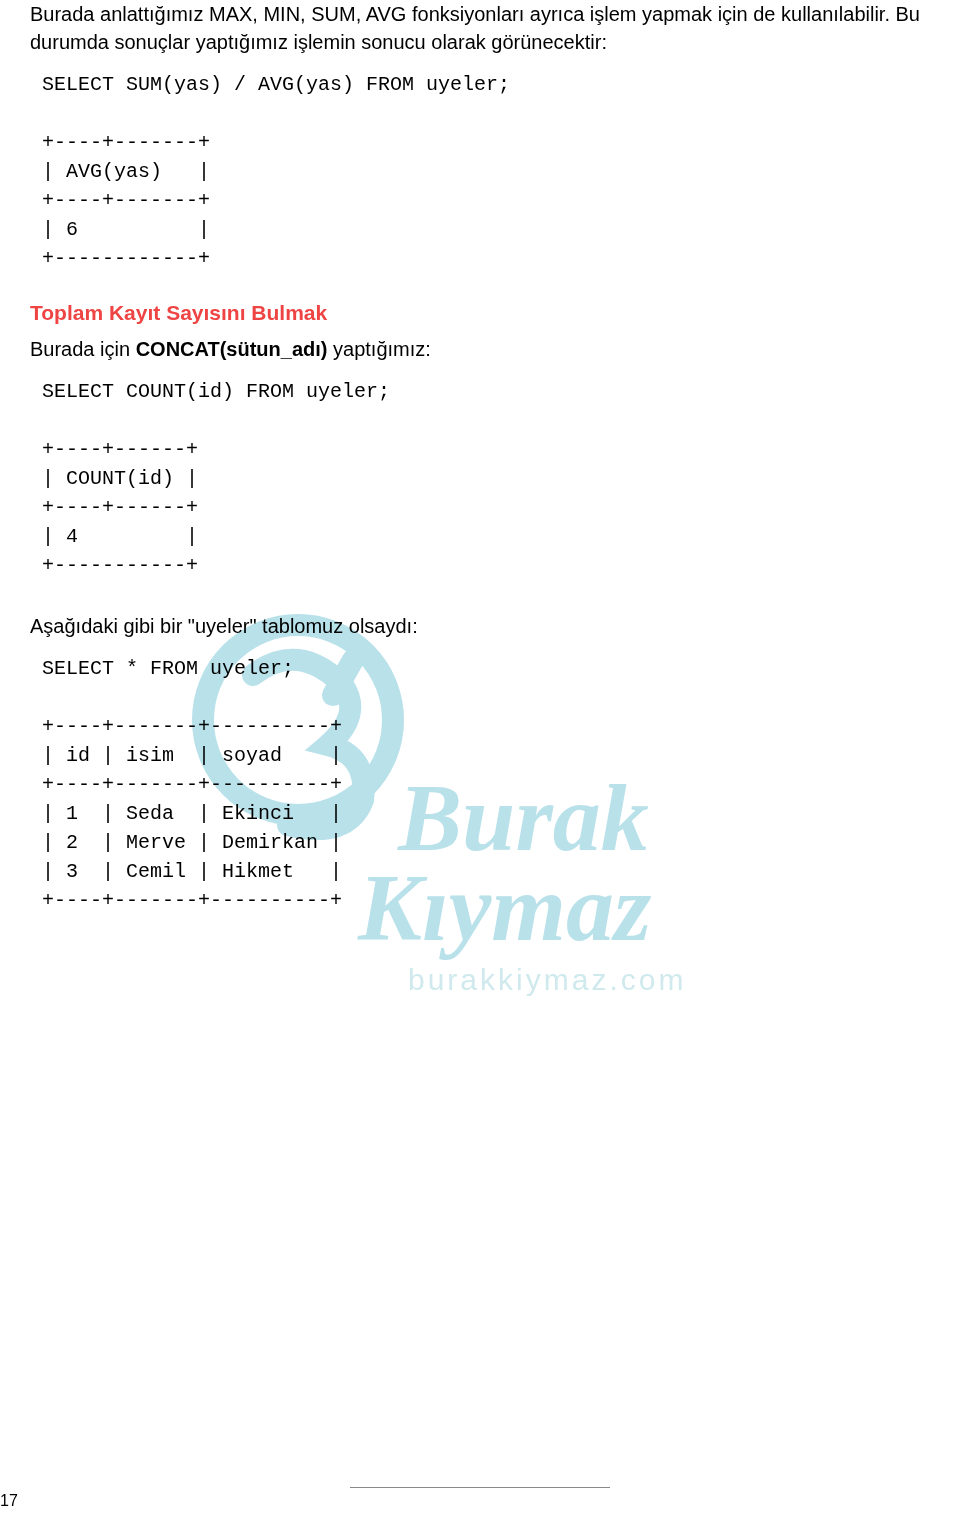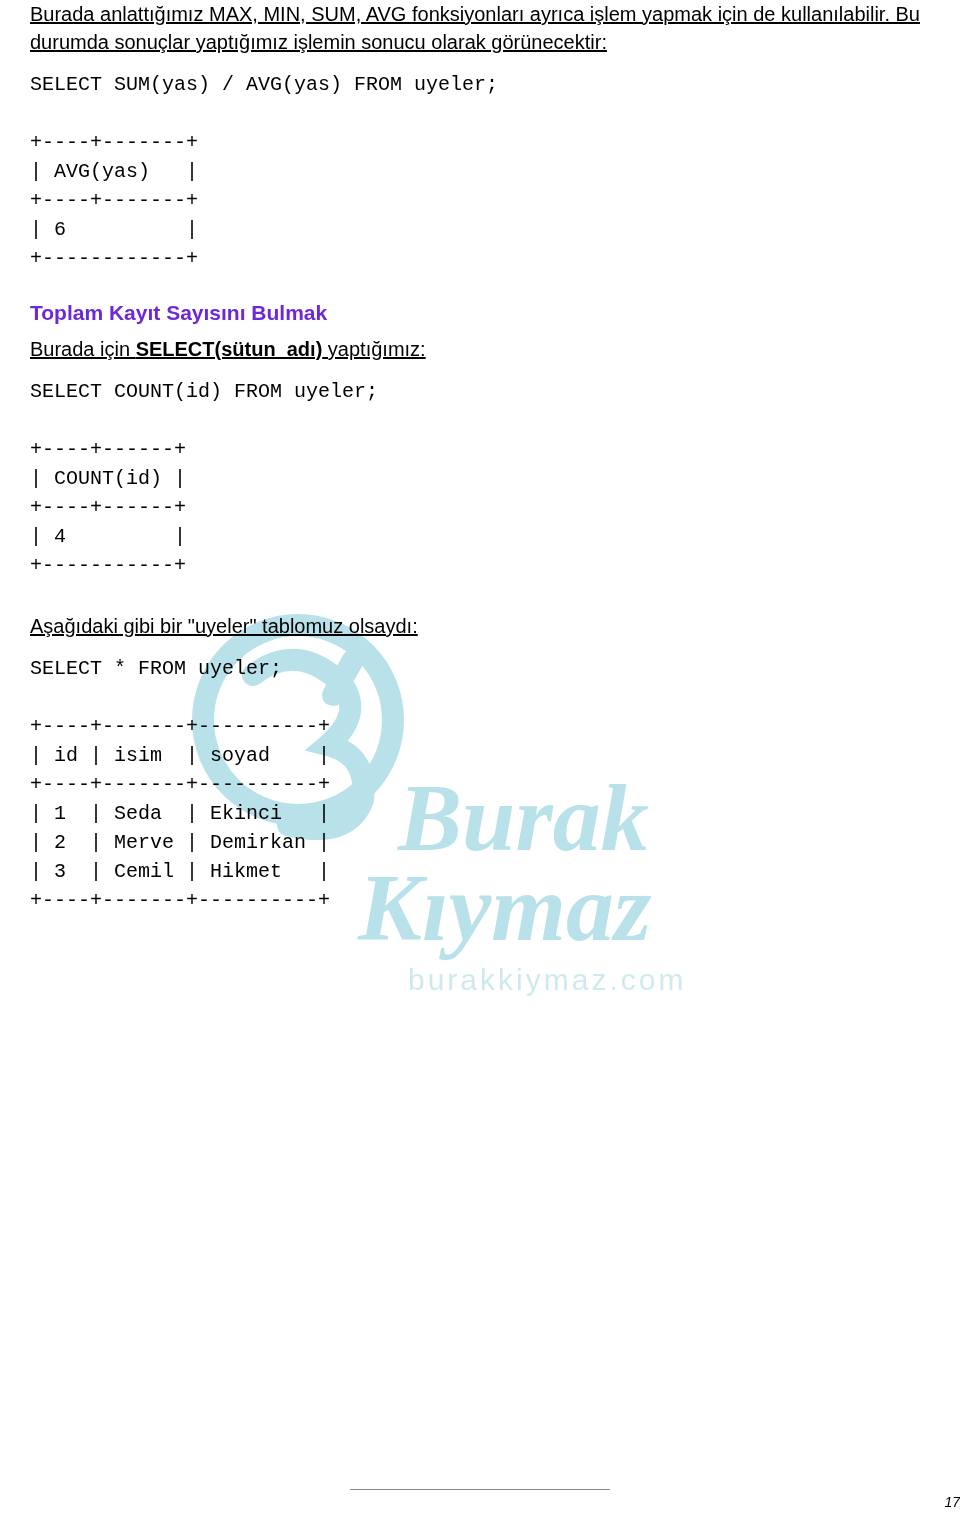--- a/index.html
+++ b/index.html
@@ -13,45 +13,43 @@
     padding: 0 30px;
   }
   .content {
     position: relative;
     z-index: 2;
   }
   .body-text {
     font-size: 20px;
     line-height: 1.4;
     margin-bottom: 14px;
-    text-decoration: underline;
   }
   .heading {
-    color: #6d28d9;
+    color: #ef4444;
     font-size: 21px;
     font-weight: bold;
     margin-top: 28px;
     margin-bottom: 10px;
   }
   .code-block {
     font-family: "Consolas", "Courier New", monospace;
     font-size: 20px;
     line-height: 1.45;
     white-space: pre;
-    margin: 14px 0 20px 0;
+    margin: 14px 0 20px 12px;
   }
   .spacer-sm { height: 12px; }
   .footer {
     position: absolute;
     bottom: 20px;
     left: 0;
     width: 100%;
-    text-align: right;
-    font-size: 14px;
-    font-style: italic;
+    text-align: left;
+    font-size: 16px;
   }
   .footer-line {
     width: 260px;
     height: 1px;
     background: #888;
     margin: 0 auto 4px auto;
   }
   .watermark {
     position: absolute;
     top: 600px;
@@ -88,21 +86,21 @@
 
 +----+-------+
 | AVG(yas)   |
 +----+-------+
 | 6          |
 +------------+</pre>
 
   <h2 class="heading">Toplam Kayıt Sayısını Bulmak</h2>
 
   <p class="body-text">
-    <span>Burada için </span><strong class="bold">SELECT(sütun_adı)</strong><span> yaptığımız:</span>
+    <span>Burada için </span><strong class="bold">CONCAT(sütun_adı)</strong><span> yaptığımız:</span>
   </p>
 
   <pre class="code-block">SELECT COUNT(id) FROM uyeler;
 
 +----+------+
 | COUNT(id) |
 +----+------+
 | 4         |
 +-----------+</pre>
 

